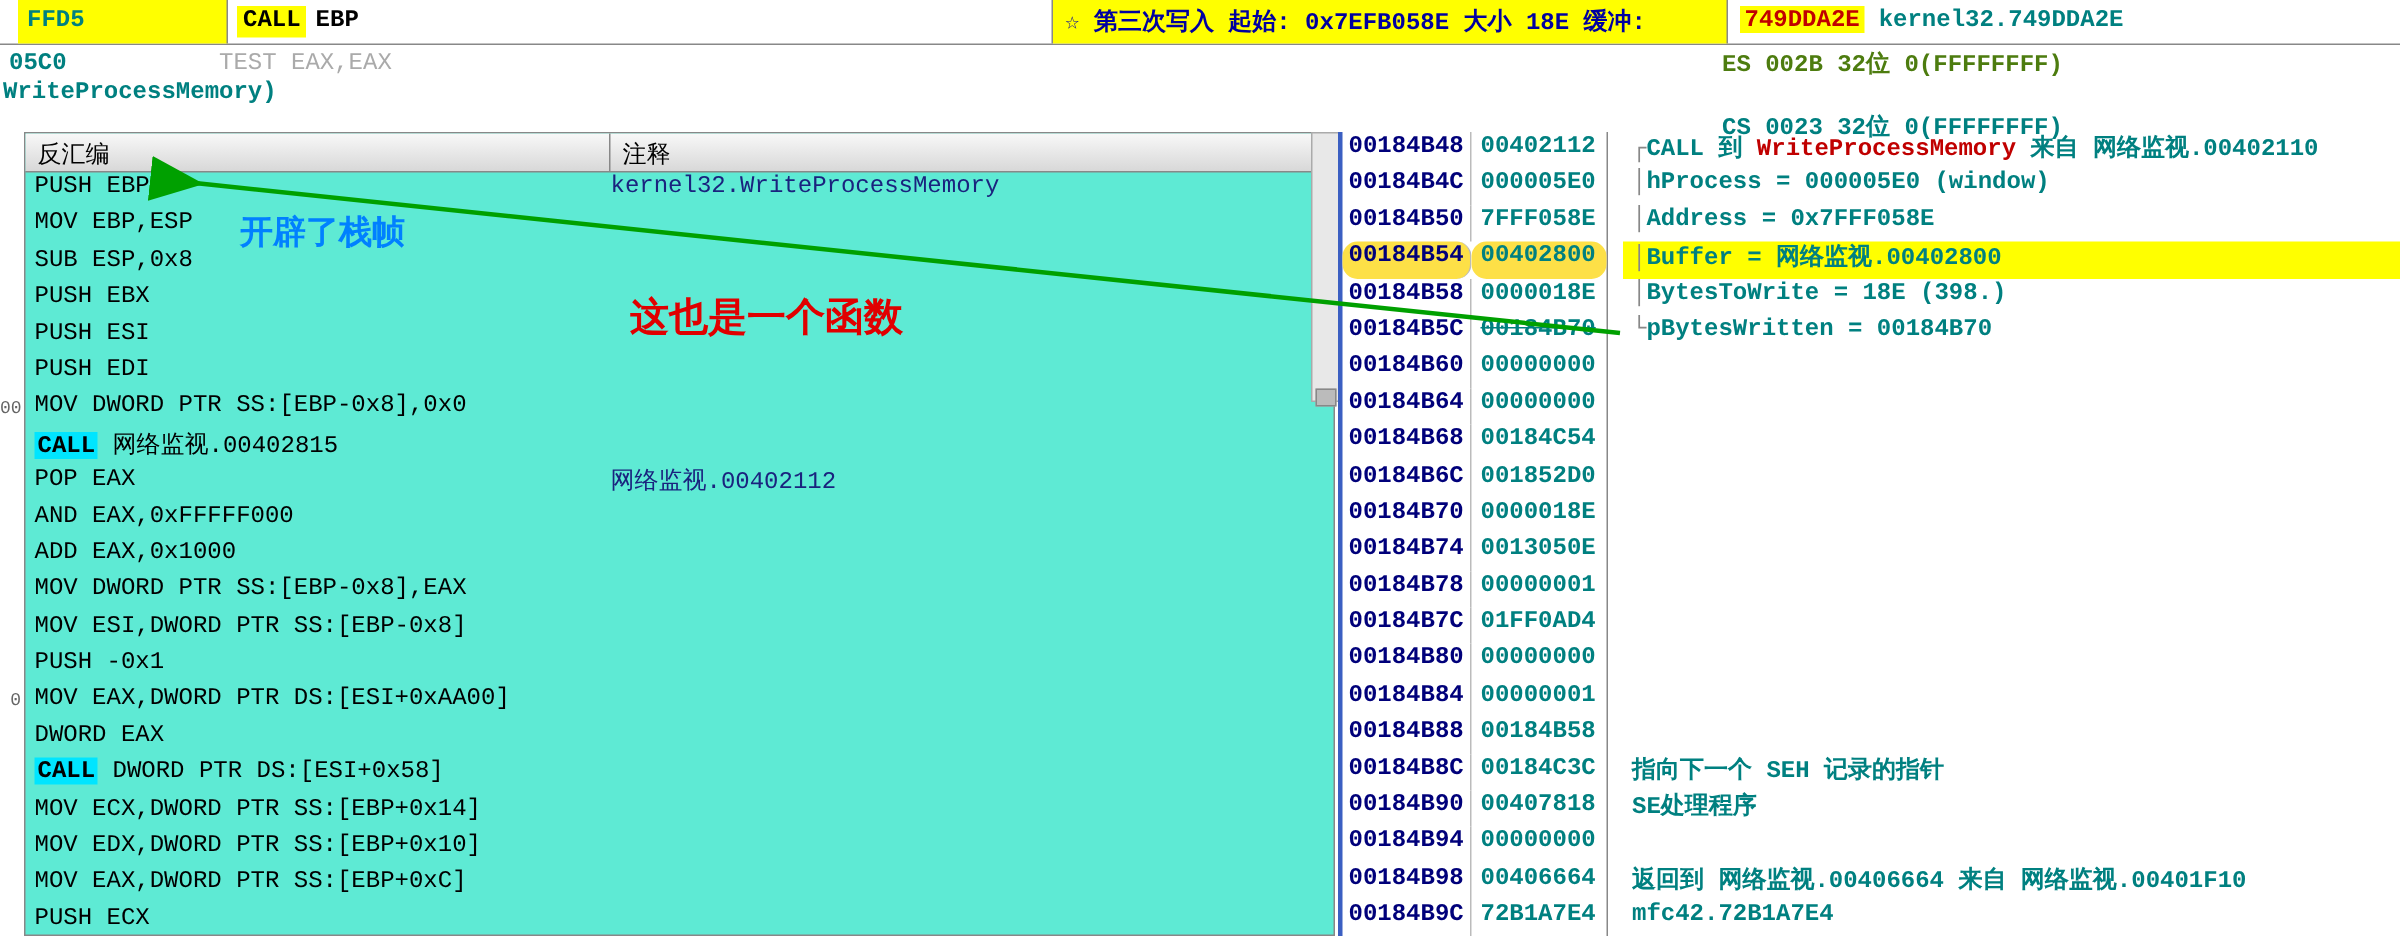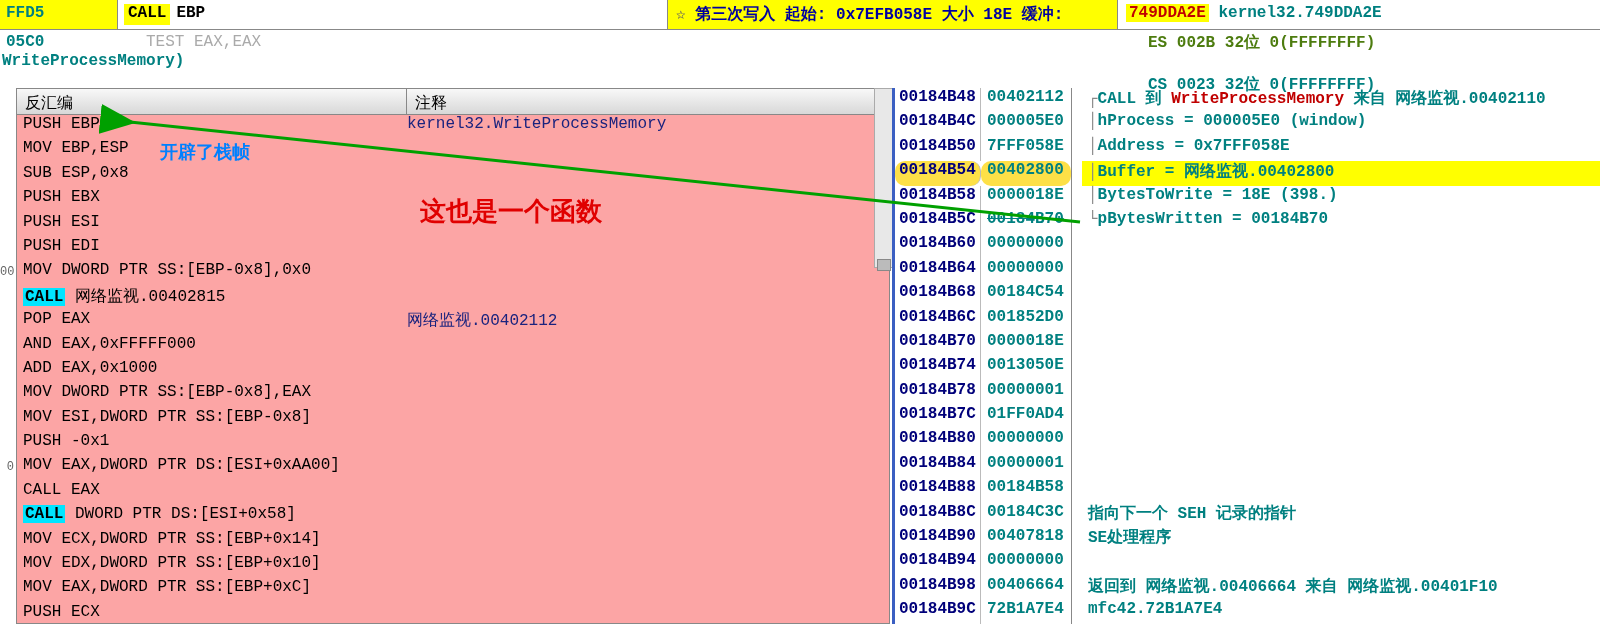--- a/index.html
+++ b/index.html
@@ -1,56 +1,56 @@
 <!DOCTYPE html>
 <html><head>
 <meta charset="utf-8">
 <style>
   * { margin:0; padding:0; box-sizing:border-box; }
   body { font-family: Consolas, 'Courier New', monospace; font-size:16px; background:#fff; color:#000; width:1600px; height:624px; overflow:hidden; position:relative; }
 
   
   .topbar { position:absolute; top:0; left:0; right:0; height:30px; display:flex; border-bottom:1px solid #888; }
-  .topbar .c1 { width:118px; background:#ffff00; color:#008080; font-weight:bold; padding:4px 6px; border-right:1px solid #888; }
+  .topbar .c1 { width:140px; background:#ffff00; color:#008080; font-weight:bold; padding:4px 6px; border-right:1px solid #888;margin-left:12px; }
   .topbar .c2 { width:550px; padding:4px 6px; color:#000; border-right:1px solid #888; display:flex; }
   .topbar .c2 .call { background:#ffff00; color:#000; font-weight:bold; padding:0 4px; margin-right:6px; }
   .topbar .c2 .ebp  { color:#000; font-weight:bold; }
   .topbar .c3 { flex:0 0 450px; background:#ffff00; color:#0000a0; padding:4px 8px; font-weight:bold; border-right:1px solid #888; }
   .topbar .c3 .star{ color:#0000a0; }
   .topbar .c4 { flex:1; padding:4px 8px; color:#008080; font-weight:bold; }
   .topbar .c4 .redaddr{ background:#ffff00; color:#c00000; padding:0 3px; }
 
   .row2 { position:absolute; top:30px; left:0; right:0; height:24px; display:flex;align-items:center; }
   .row2 .c1 { width:140px; color:#008080; font-weight:bold; padding:2px 6px; }
   .row2 .c2 { width:550px; color:#aaa; padding:2px 6px; }
   .row2 .c4 { position:absolute; right:0; width:460px; color:#4d7c0f; font-weight:bold; padding:2px 8px; }
 
   .row3 { position:absolute; top:52px; left:0; color:#008080; font-weight:bold; padding:0 2px; }
   .row3b{ position:absolute; top:74px; right:0; width:460px; color:#008080; font-weight:bold; padding:0 8px; white-space:pre; }
 
   
-  .disasm-panel { position:absolute; top:88px; left:16px; width:874px; bottom:0; border:1px solid #888; background:#fca5a5; }
+  .disasm-panel { position:absolute; top:88px; left:16px; width:874px; bottom:0; border:1px solid #888; background:#5eead4; }
   .disasm-header { display:flex; background:linear-gradient(#f8f8f8,#d8d8d8); border-bottom:1px solid #888; height:26px; }
   .disasm-header .hcol1 { width:390px; padding:4px 8px; border-right:1px solid #888; color:#000; }
   .disasm-header .hcol2 { flex:1; padding:4px 8px; color:#000; }
 
   .disasm-body { position:absolute; top:26px; left:0; right:0; bottom:0; overflow:hidden; }
   .disasm-row { display:flex; height:24.4px; padding-left:6px; }
   .disasm-row .dis { width:384px; white-space:pre; }
   .disasm-row .cmt { color:#1a237e; white-space:pre; }
   .hl-call { background:#00e5ff; color:#000; font-weight:bold; padding:0 2px; }
 
   .gutter { position:absolute; top:114px; left:0; width:16px; font-size:12px; color:#666; }
   .gutter div { height:24.4px; line-height:24px; text-align:right; padding-right:2px; }
 
   .scroll-pad { position:absolute; top:88px; left:874px; width:20px; height:180px; background:#e8e8e8; border:1px solid #aaa; }
   .scroll-pad .thumb { position:absolute; left:2px; right:2px; top:170px; height:12px; background:#bbb; border:1px solid #888; }
 
   
-  .anno1 { position:absolute; top:140px; left:160px; color:#0080ff; font-size:18px; font-weight:bold; }
+  .anno1 { position:absolute; top:140px; left:160px; color:#0080ff; font-size:22px; font-weight:bold; }
   .anno2 { position:absolute; top:194px; left:420px; color:#e00000; font-size:26px; font-weight:bold; }
 
   
   .stack-panel { position:absolute; top:88px; left:892px; width:180px; bottom:0; border-left:3px solid #3b5fc2; border-right:1px solid #888; }
   .stack-row { display:flex; height:24.4px; }
   .stack-row .addr { width:86px; color:#00007a; font-weight:bold; padding:0 4px; border-right:1px solid #bbb; text-align:left; }
   .stack-row .val  { flex:1; color:#008080; font-weight:bold; padding:0 6px; text-align:left; }
   .stack-row.hl .addr, .stack-row.hl .val { background:#fde047;border-radius:10px; }
   .stack-row.st .val { text-decoration:line-through; }
 
@@ -175,21 +175,21 @@
       </div>
       <div class="disasm-row">
         <div class="dis">PUSH -0x1</div>
         <div class="cmt"></div>
       </div>
       <div class="disasm-row">
         <div class="dis">MOV EAX,DWORD PTR DS:[ESI+0xAA00]</div>
         <div class="cmt"></div>
       </div>
       <div class="disasm-row">
-        <div class="dis">CALL EAX</div>
+        <div class="dis">DWORD EAX</div>
         <div class="cmt"></div>
       </div>
       <div class="disasm-row">
         <div class="dis"><span class="hl-call">CALL</span> DWORD PTR DS:[ESI+0x58]</div>
         <div class="cmt"></div>
       </div>
       <div class="disasm-row">
         <div class="dis">MOV ECX,DWORD PTR SS:[EBP+0x14]</div>
         <div class="cmt"></div>
       </div>

